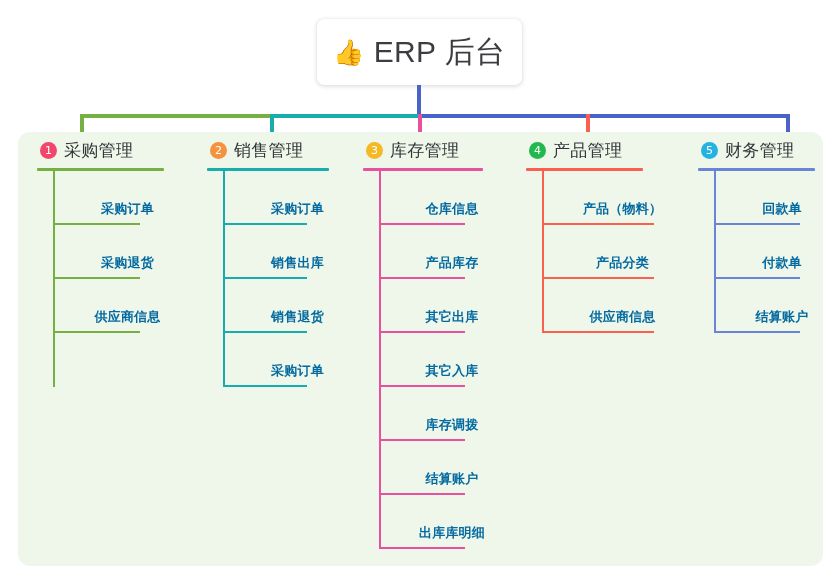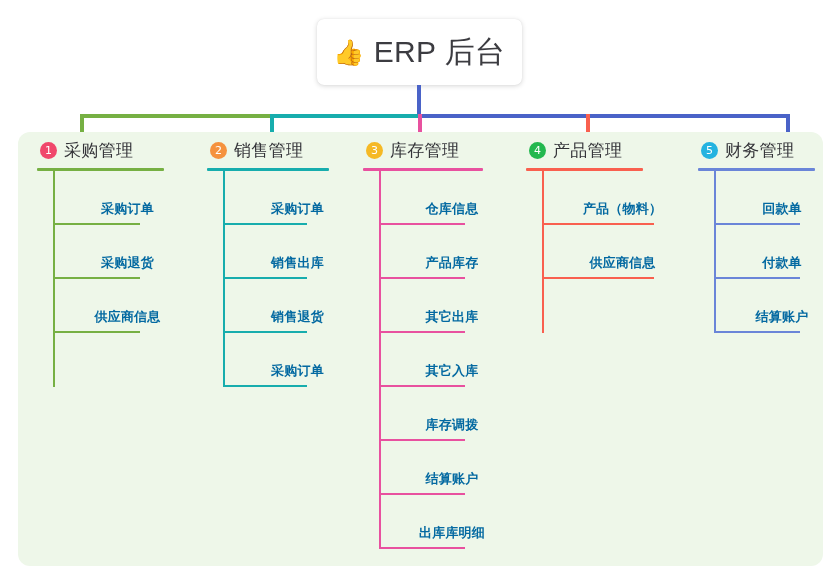--- a/index.html
+++ b/index.html
@@ -311,20 +311,24 @@
         <span class="col-title">产品管理</span>
       </div>
       <div class="head-rule rule-4" style="background: rgb(249, 96, 79);"></div>
       <div class="leaves">
         <div class="spine" style="background: rgb(249, 96, 79); height: 162px;"></div>
         <div class="leaf">
           <span class="leaf-label">产品（物料）</span>
           <span class="leaf-rule leaf-w-4" style="background: rgb(249, 96, 79);"></span>
         </div>
         <div class="leaf">
+          <span class="leaf-label">产品分类</span>
+          <span class="leaf-rule leaf-w-4" style="background: rgb(249, 96, 79);"></span>
+        </div>
+        <div class="leaf">
           <span class="leaf-label">供应商信息</span>
           <span class="leaf-rule leaf-w-4" style="background: rgb(249, 96, 79);"></span>
         </div>
       </div>
     </div>
 
     <div class="column col-5">
       <div class="col-head">
         <span class="badge" style="background: rgb(36, 179, 224);">5</span>
         <span class="col-title">财务管理</span>

